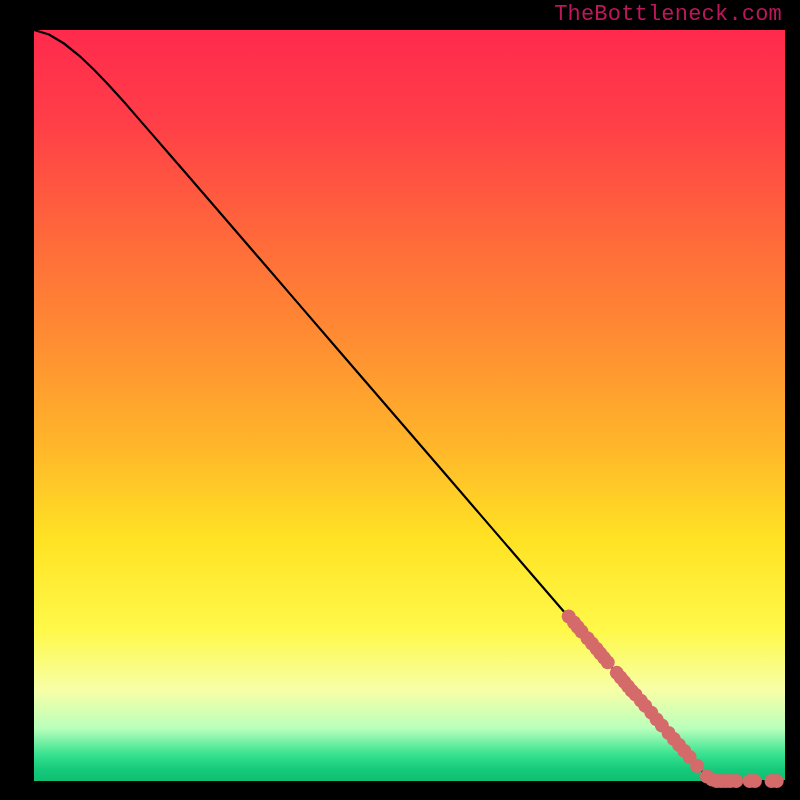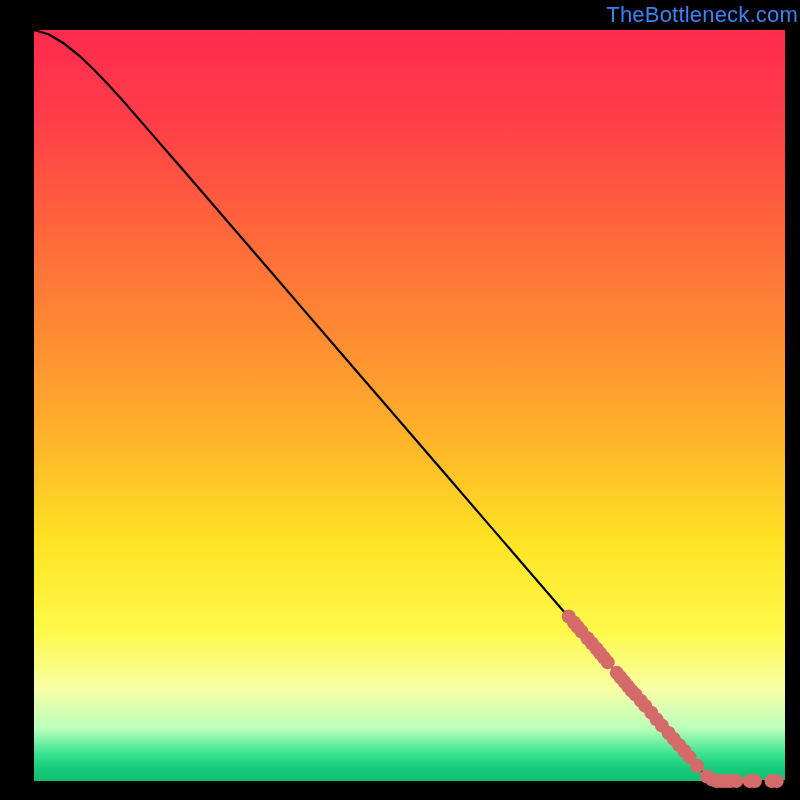--- a/index.html
+++ b/index.html
@@ -11,24 +11,24 @@
     font-family: Arial, Helvetica, sans-serif;
   }
   .stage {
     position: relative;
     width: 800px;
     height: 800px;
   }
   .watermark {
     position: absolute;
     top: 2px;
-    right: 2px;
+    right: 18px;
     font-size: 22px;
-    color: #3b82f6;
-    font-family: Liberation Sans, sans-serif;
+    color: #be185d;
+    font-family: Liberation Mono, monospace;
     letter-spacing: 0.2px;
   }
   svg { display: block; }
 </style>
 </head>
 <body>
 
 <div class="stage">
   <div class="watermark">TheBottleneck.com</div>
   <svg id="chart-svg" width="800" height="800" viewBox="0 0 800 800">

